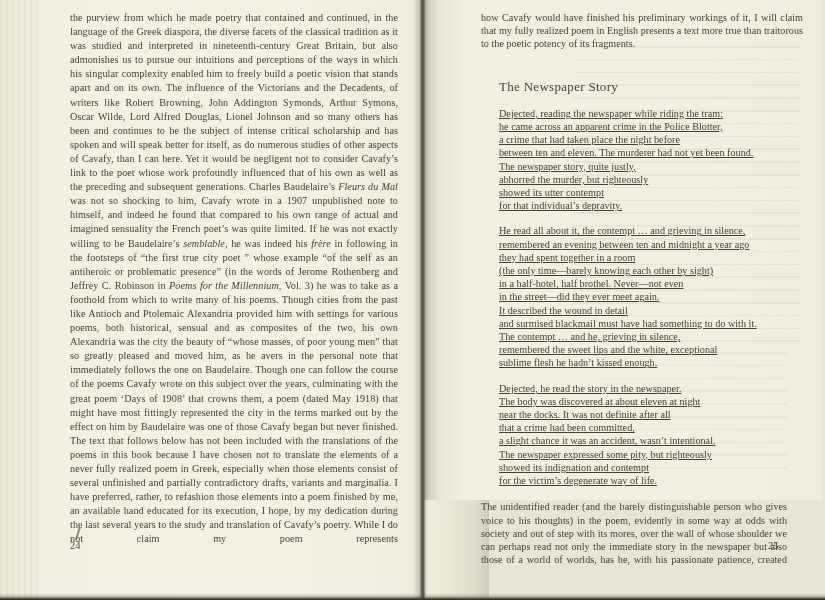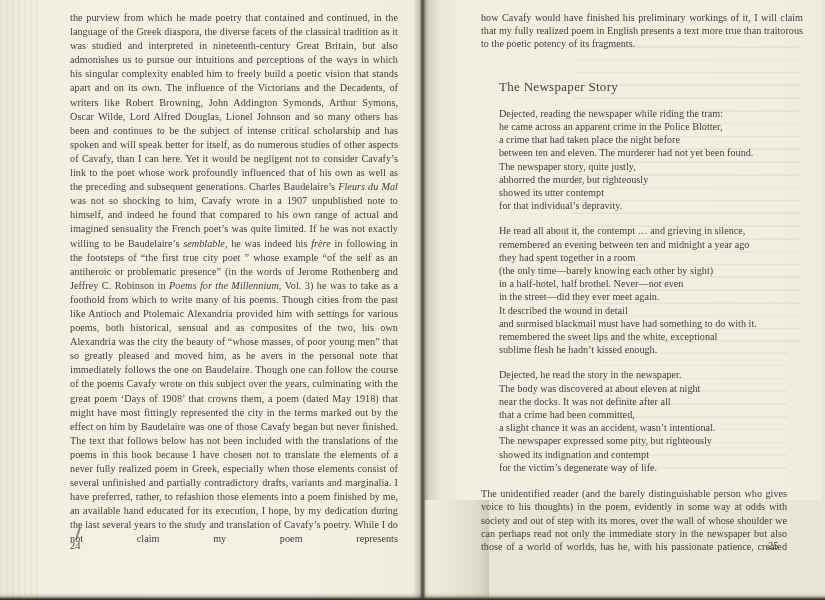--- a/index.html
+++ b/index.html
@@ -41,21 +41,21 @@
   .page-num-right{left:345px;}
   .right-text{
     position:absolute;left:58px;top:11px;width:322px;
     font-size:10.2px;line-height:13.2px;z-index:3;
   }
   .intro{text-align:justify;margin:0;}
   .poem-title{
     font-size:13px;font-weight:normal;letter-spacing:.3px;
     margin:29px 0 14px 18px;color:#45403a;
   }
-  .stanza{margin:0 0 12px 18px;}
+  .stanza{margin:0 0 12px 18px;text-decoration:underline;}
   .poem-line{white-space:nowrap;}
   .closing{text-align:justify;text-align-last:justify;margin:13px 16px 0 0;}
   .ghost{
     position:absolute;z-index:1;pointer-events:none;
     background:repeating-linear-gradient(180deg,rgba(128,118,94,0.15) 0 1.7px,rgba(128,118,94,0) 1.7px 12.8px);
     filter:blur(0.7px);opacity:.6;
   }
   .ghost-1{left:150px;top:46px;width:228px;height:300px;}
   .ghost-2{left:176px;top:352px;width:188px;height:128px;opacity:.45;}
   .stray-mark{
@@ -95,20 +95,21 @@
           </div>
           <div class="stanza">
             <div class="poem-line">He read all about it, the contempt … and grieving in silence,</div>
             <div class="poem-line">remembered an evening between ten and midnight a year ago</div>
             <div class="poem-line">they had spent together in a room</div>
             <div class="poem-line">(the only time—barely knowing each other by sight)</div>
             <div class="poem-line">in a half-hotel, half brothel. Never—not even</div>
             <div class="poem-line">in the street—did they ever meet again.</div>
             <div class="poem-line">It described the wound in detail</div>
             <div class="poem-line">and surmised blackmail must have had something to do with it.</div>
+            <div class="poem-line">The contempt … and he, grieving in silence,</div>
             <div class="poem-line">remembered the sweet lips and the white, exceptional</div>
             <div class="poem-line">sublime flesh he hadn’t kissed enough.</div>
           </div>
           <div class="stanza">
             <div class="poem-line">Dejected, he read the story in the newspaper.</div>
             <div class="poem-line">The body was discovered at about eleven at night</div>
             <div class="poem-line">near the docks. It was not definite after all</div>
             <div class="poem-line">that a crime had been committed,</div>
             <div class="poem-line">a slight chance it was an accident, wasn’t intentional.</div>
             <div class="poem-line">The newspaper expressed some pity, but righteously</div>

